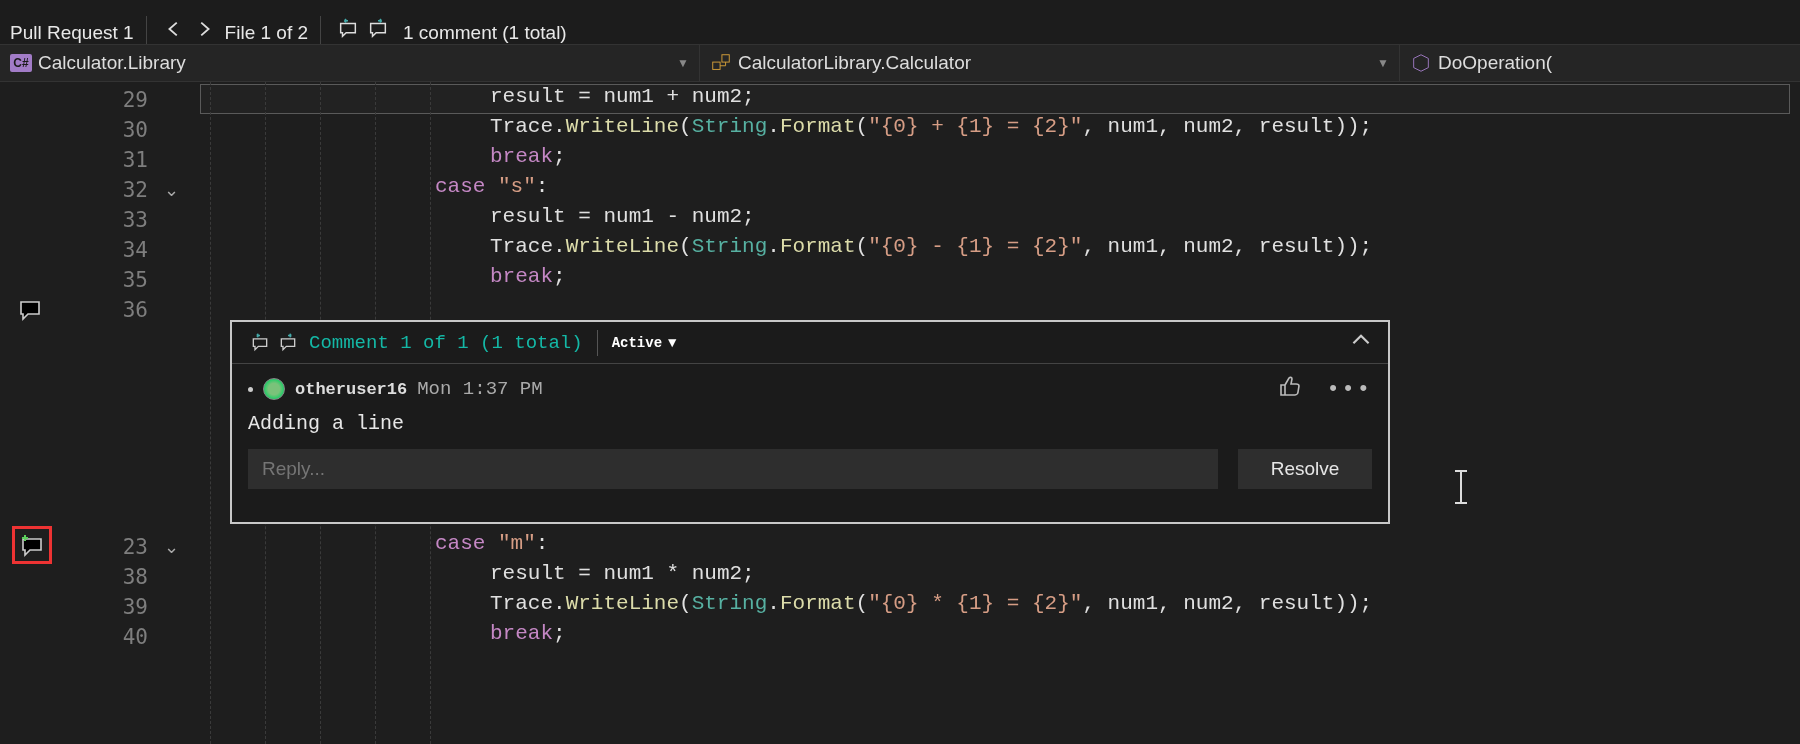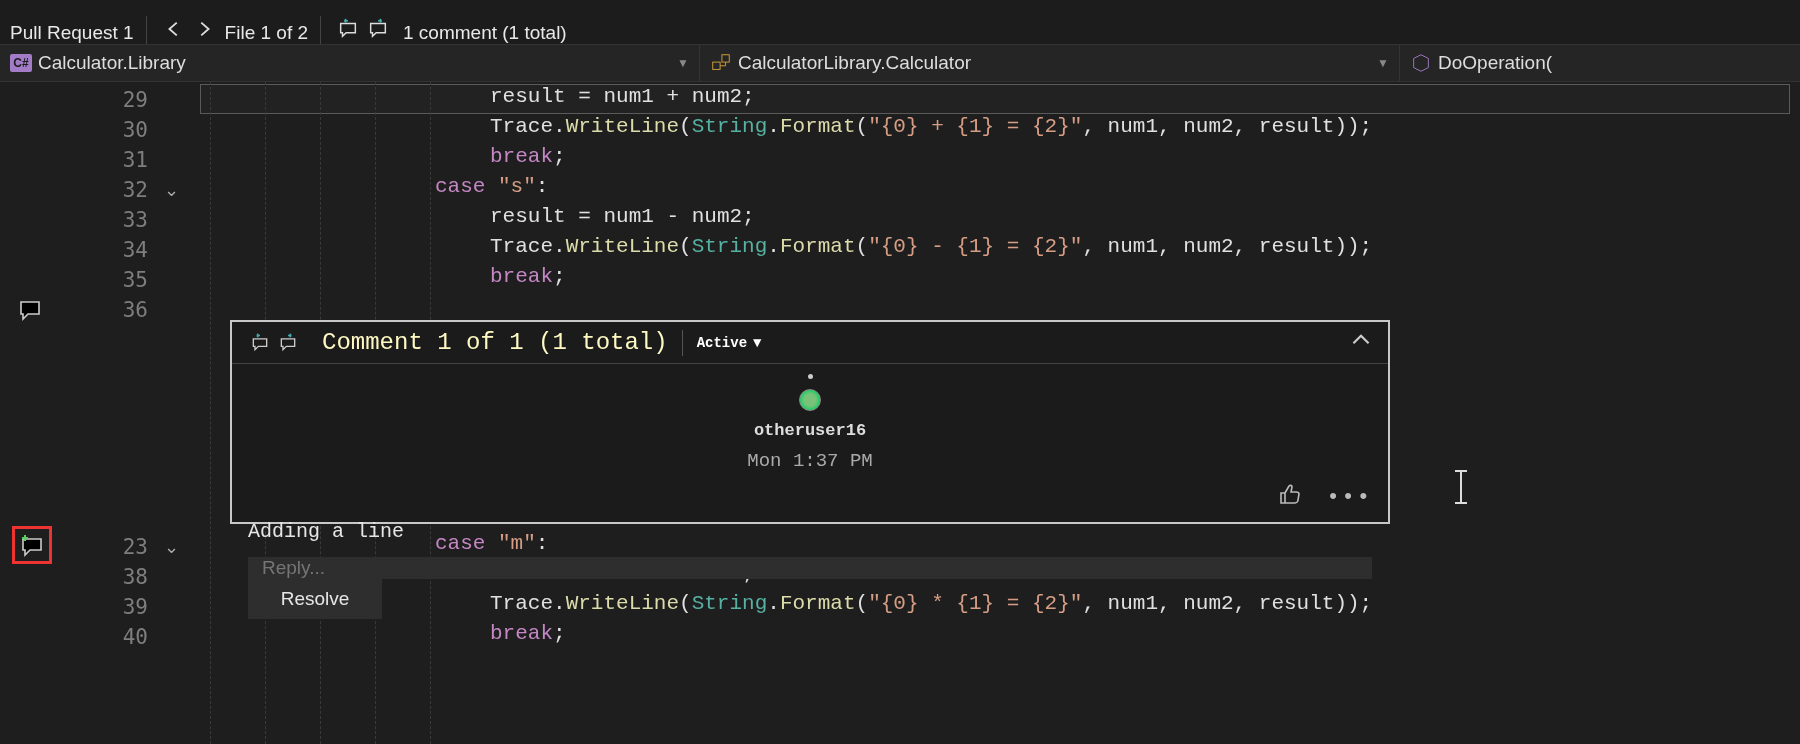--- a/index.html
+++ b/index.html
@@ -37,37 +37,37 @@
   .tok-id   { color:#dcdcaa;}
   .tok-plain{ color:#e0e0e0;}
   .tok-punc { color:#e0e0e0;}
   .line-hl { position:absolute; left:0; right:10px; height:30px; border:1px solid #5a5a5a; background:rgba(255,255,255,0.02);}
   
   .guides { position:absolute; top:0; bottom:0;}
   .guide { position:absolute; top:0; bottom:0; width:0; border-left:1px dashed #3a3a3a;}
   
   .comment-card { position:absolute; background:#1b1b1b; border:2px solid #c8c8c8; }
   .cc-head { display:flex; align-items:center; height:42px; padding:0 14px; border-bottom:1px solid #444;}
-  .cc-head .lbl { color:#fef9c3; font-size:24px; margin-left:20px;}
+  .cc-head .lbl { color:#14b8a6; font-size:19px; margin-left:7px;}
   .cc-head .sep { width:1px; height:26px; background:#555; margin:0 14px;}
   .cc-head .status { color:#fff; font-weight:bold; font-size:14px; display:flex; align-items:center; gap:6px; cursor:pointer;}
   .cc-head .spacer { flex:1;}
   .cc-head .collapse { color:#bbb; cursor:pointer;}
   .cc-head .iconbtn { display:flex; align-items:center; justify-content:center; width:28px; height:28px; cursor:pointer;}
   .cc-head .iconbtn svg { width:20px; height:20px; stroke:#ccc; fill:none;}
   .cc-body { padding:10px 16px 14px 16px;}
-  .cc-author { display:flex; align-items:center; gap:10px; margin-bottom:8px;flex-direction:column;}
+  .cc-author { display:flex; align-items:center; gap:10px; margin-bottom:8px;}
   .avatar { width:22px; height:22px; border-radius:50%; background:radial-gradient(circle, #7ac27a 40%, #2c6 70%); border:1px solid #888; position:relative;}
   .dot { width:5px; height:5px; background:#ccc; border-radius:50%;}
   .uname { color:#ddd; font-size:17px; font-weight:600;}
   .time { color:#aaa; font-size:19px;}
   .cc-actions { margin-left:auto; display:flex; align-items:center; gap:24px;}
   .cc-actions svg { width:24px; height:24px; stroke:#bbb; fill:none;}
   .cc-text { color:#e6e6e6; font-size:20px; margin:6px 0 14px 0;}
-  .cc-reply-row { display:flex; gap:0;flex-direction:column;}
+  .cc-reply-row { display:flex; gap:20px;}
   .reply { flex:1; height:40px; background:#2e2e2e; border:none; color:#bbb; font-size:19px; padding:0 14px;}
   .resolve { width:134px; height:40px; background:#2e2e2e; color:#e6e6e6; font-size:19px; border:none; cursor:pointer;}
   .caret-cursor { position:absolute; width:2px; height:34px; background:#ddd;}
   .caret-cursor::before, .caret-cursor::after { content:""; position:absolute; left:-5px; width:12px; height:2px; background:#ddd;}
   .caret-cursor::before { top:0;}
   .caret-cursor::after { bottom:0;}
   
   .quickfix { position:absolute; color:#8fb7e6;}
   .quickfix svg { width:20px; height:20px;}
 </style>

